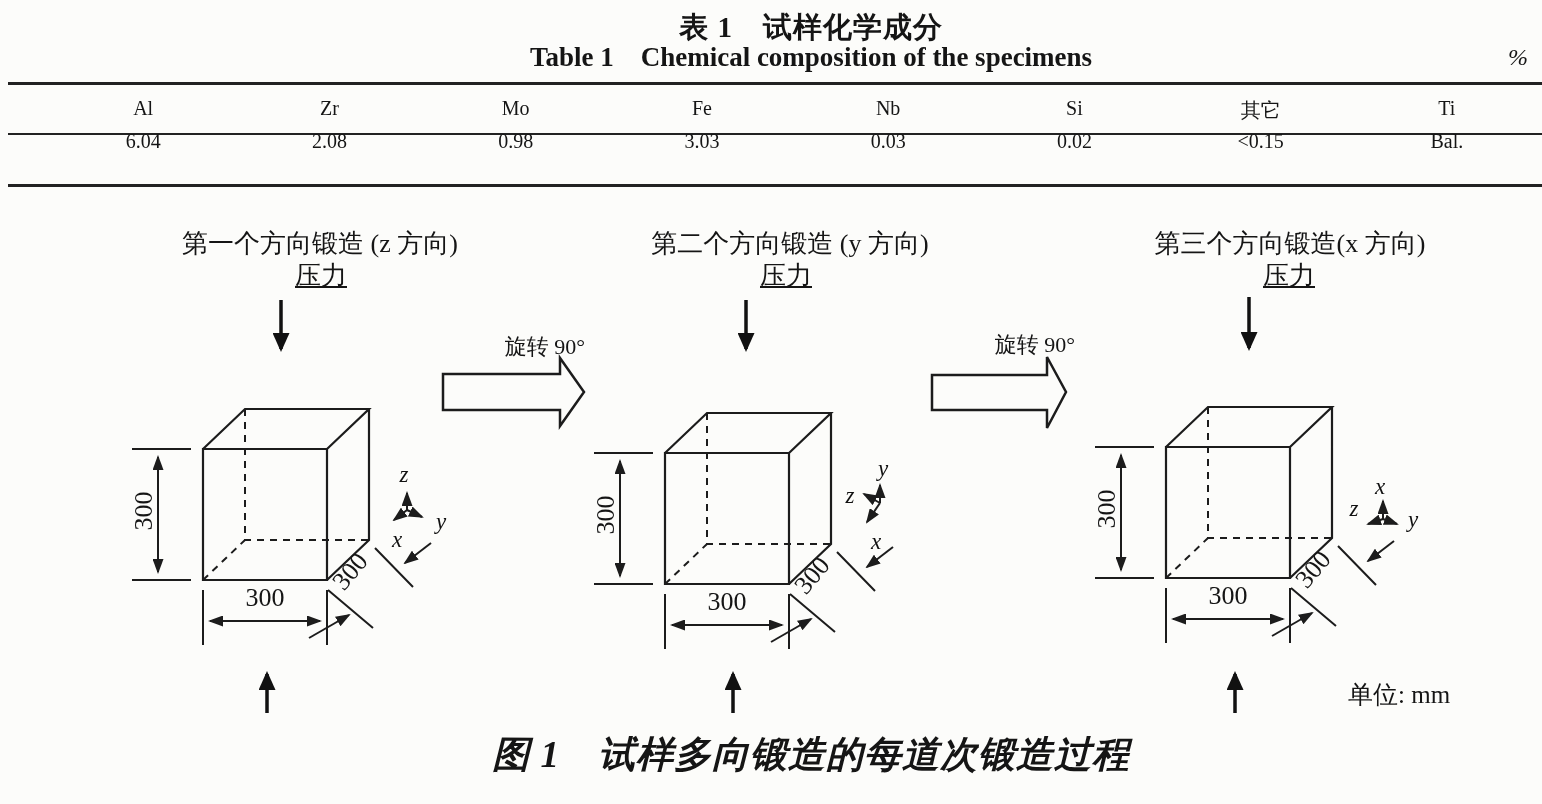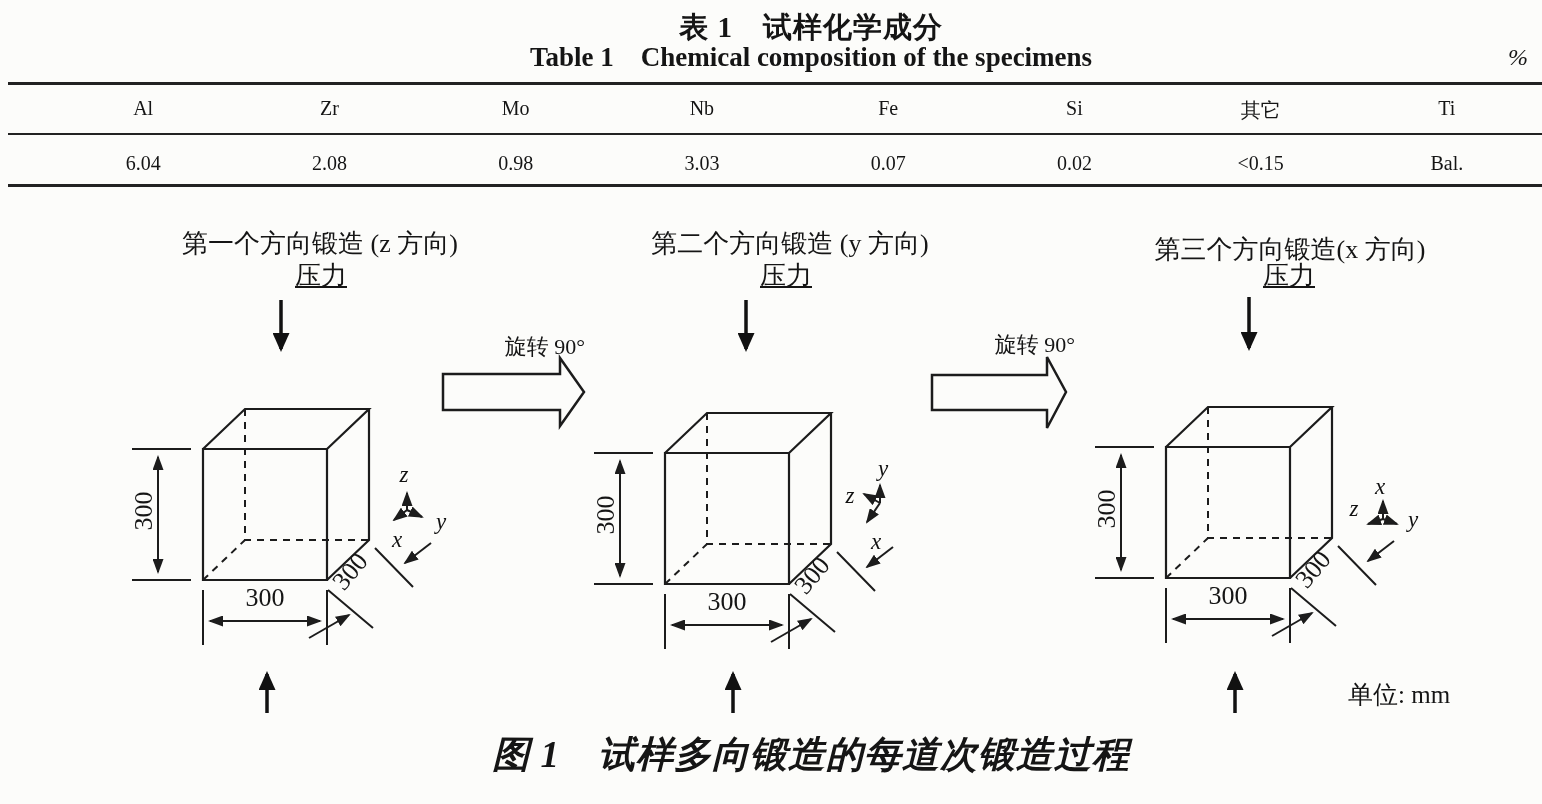--- a/index.html
+++ b/index.html
@@ -12,21 +12,21 @@
   .ctr{text-align:center;}
   .t-title-zh{top:8px;left:0;width:100%;font-size:29px;font-weight:bold;letter-spacing:1px;}
   .t-title-en{top:42px;left:0;width:100%;font-size:27px;font-weight:bold;}
   .t-unit{top:44px;right:14px;font-size:24px;font-style:italic;}
   .rule{left:8px;width:1526px;background:#222;}
   .rule-top{top:82px;height:3px;}
   .rule-mid{top:133px;height:2px;}
   .rule-bot{top:184px;height:3px;}
   .t-row{left:10px;width:1490px;display:grid;grid-template-columns:repeat(8,1fr);font-size:20px;}
   .t-head{top:97px;}
-  .t-vals{top:152px;}
+  .t-vals{top:130px;}
   .t-row span{text-align:center;}
   .panel-title{top:226px;width:380px;font-size:26px;}
   .press-label{top:258px;width:120px;font-size:26px;text-decoration:underline;}
   .rot-label{top:332px;width:160px;font-size:22px;}
   .unit-note{top:678px;left:1308px;font-size:25px;}
   .cap-zh{top:730px;left:0;width:100%;font-size:37px;font-weight:bold;letter-spacing:1px;font-style:italic;}
   .cap-en{top:764px;left:0;width:100%;font-size:27px;font-weight:bold;}
   svg{position:absolute;top:0;left:0;}
   .solid,.dashed,.thin{fill:none;stroke:#1c1c1c;}
   .solid{stroke-width:2.2;}
@@ -126,42 +126,42 @@
 
   <div class="abs ctr t-title-zh">表 1 试样化学成分</div>
   <div class="abs ctr t-title-en">Table 1 Chemical composition of the specimens</div>
   <div class="abs t-unit">%</div>
 
   <div class="abs rule rule-top"></div>
   <div class="abs t-row t-head">
     <span>Al</span>
     <span>Zr</span>
     <span>Mo</span>
+    <span>Fe</span>
     <span>Nb</span>
-    <span>Fe</span>
     <span>Si</span>
     <span>其它</span>
     <span>Ti</span>
   </div>
   <div class="abs rule rule-mid"></div>
   <div class="abs t-row t-vals">
     <span>6.04</span>
     <span>2.08</span>
     <span>0.98</span>
     <span>3.03</span>
-    <span>0.07</span>
+    <span>0.03</span>
     <span>0.02</span>
     <span>&lt;0.15</span>
     <span>Bal.</span>
   </div>
   <div class="abs rule rule-bot"></div>
 
   <div class="abs ctr panel-title" style="left:90px;">第一个方向锻造 (z 方向)</div>
   <div class="abs ctr panel-title" style="left:560px;">第二个方向锻造 (y 方向)</div>
-  <div class="abs ctr panel-title" style="left:1060px;margin-top:6px;">第三个方向锻造(x 方向)</div>
+  <div class="abs ctr panel-title" style="left:1060px;">第三个方向锻造(x 方向)</div>
 
   <div class="abs ctr press-label" style="left:221px;">压力</div>
   <div class="abs ctr press-label" style="left:686px;">压力</div>
   <div class="abs ctr press-label" style="left:1189px;">压力</div>
 
   <div class="abs ctr rot-label" style="left:425px;">旋转 90°</div>
   <div class="abs ctr rot-label" style="left:915px;top:330px;">旋转 90°</div>
 
   <div class="abs unit-note">单位: mm</div>
 

